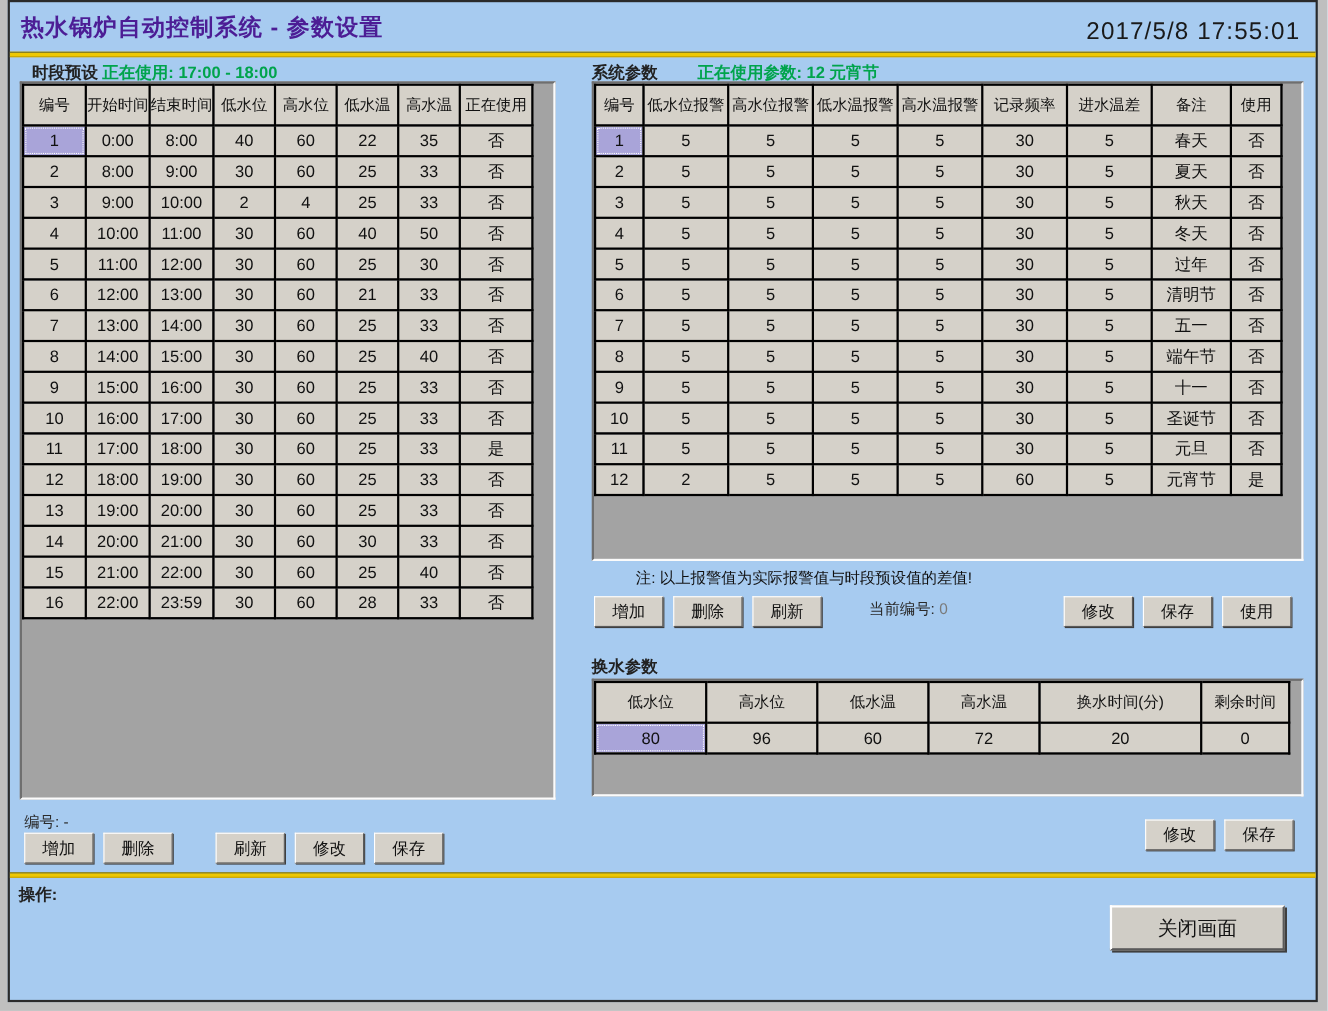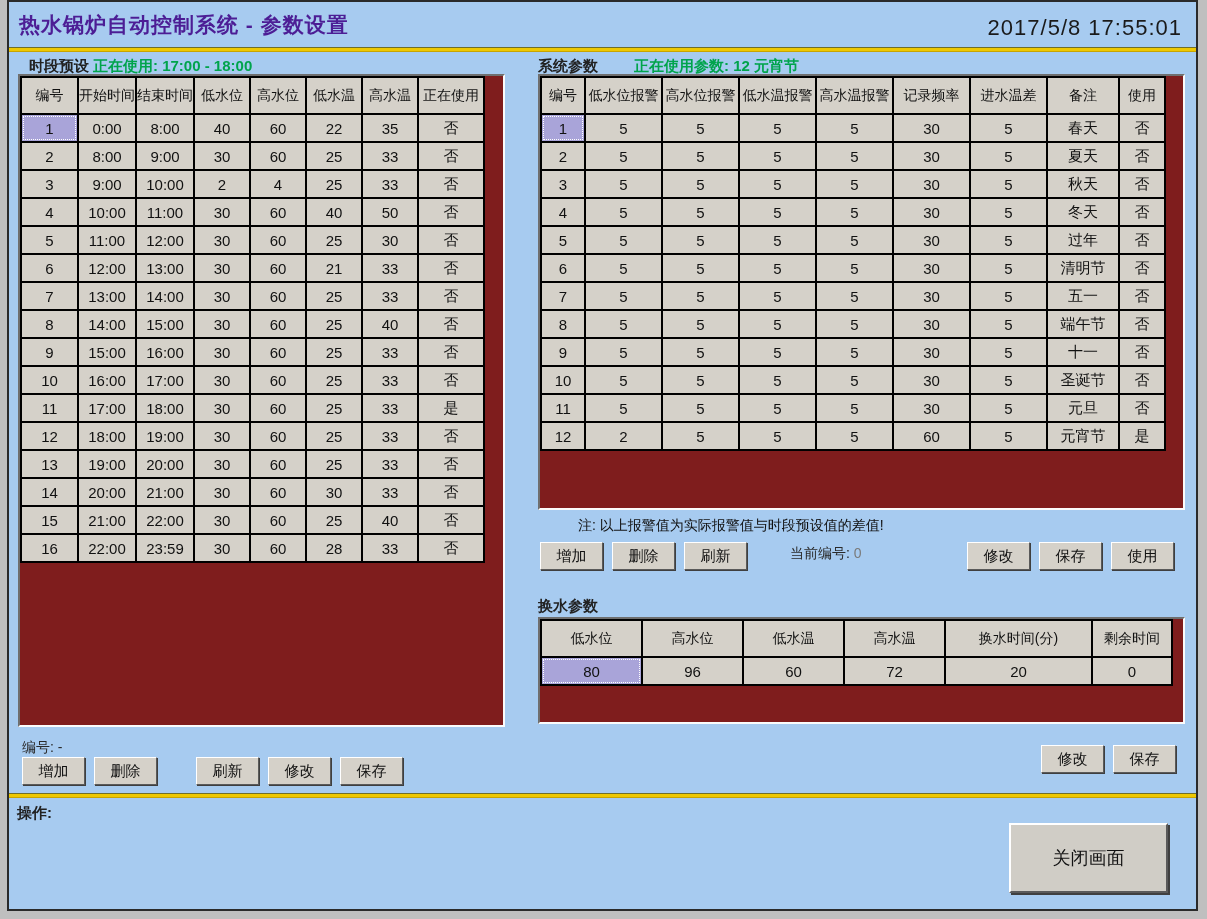--- a/index.html
+++ b/index.html
@@ -13,21 +13,21 @@
   .datetime { position: absolute; right: 14px; top: 13px; font-size: 22px; color: #1a1a1a; letter-spacing: 1px; }
 
   .gold-line { position: absolute; left: 0; right: 0; height: 5px; background: #eec802;
                border-top: 1px solid #6f6f2a; border-bottom: 1px solid #c8a400; }
   .gold-1 { top: 45px; }
   .gold-2 { top: 791px; }
 
   .section-label { position: absolute; font-size: 15px; font-weight: 600; color: #222; }
   .green-text { font-size: 15px; font-weight: 600; color: #00a44c; }
 
-  .tbl-box { position: absolute; background: #7f1d1d; border: 2px solid;
+  .tbl-box { position: absolute; background: #a3a3a3; border: 2px solid;
              border-color: #6f6f6f #fbfbfb #fbfbfb #6f6f6f; overflow: hidden; }
 
   table { border-collapse: collapse; table-layout: fixed; }
   th, td { border: 2px solid #000; background: #d5d1c9; text-align: center;
            white-space: nowrap; overflow: hidden; color: #111; }
   th { height: 37px; font-size: 14px; font-weight: normal; }
   td { height: 28px; font-size: 15px; }
   td.selected { background: #a9a4d9; outline: 1px dotted #fff; outline-offset: -3px; }
 
   .btn { display: inline-block; background: #d5d1c9; color: #111; font-size: 15px;
@@ -37,21 +37,21 @@
          border-right: 1px solid #5a5a5a; border-bottom: 1px solid #5a5a5a;
          box-shadow: 1px 1px 0 #3f3f3f; }
   .btn-row { position: absolute; display: flex; gap: 9px; }
 
   .schedule-buttons .btn:nth-child(3) { margin-left: 30px; }
 
   .note { position: absolute; font-size: 14px; color: #111; }
   .small-label { position: absolute; font-size: 14px; color: #2a2a2a; }
   .muted-val { color: #7a7a7a; }
 
-  .close-btn { position: absolute; left: 1000px; top: 821px; width: 159px; height: 70px;
+  .close-btn { position: absolute; left: 1000px; top: 821px; width: 159px; height: 41px;
                background: #d0cdc6; font-size: 18px; color: #111; cursor: pointer;
                font-family: "Liberation Sans", "DejaVu Sans", sans-serif;
                border-top: 2px solid #fff; border-left: 2px solid #fff;
                border-right: 2px solid #5a5a5a; border-bottom: 2px solid #5a5a5a;
                box-shadow: 2px 2px 0 #3f3f3f; }
 </style>
 </head>
 <body>
 
 <div class="frame">

